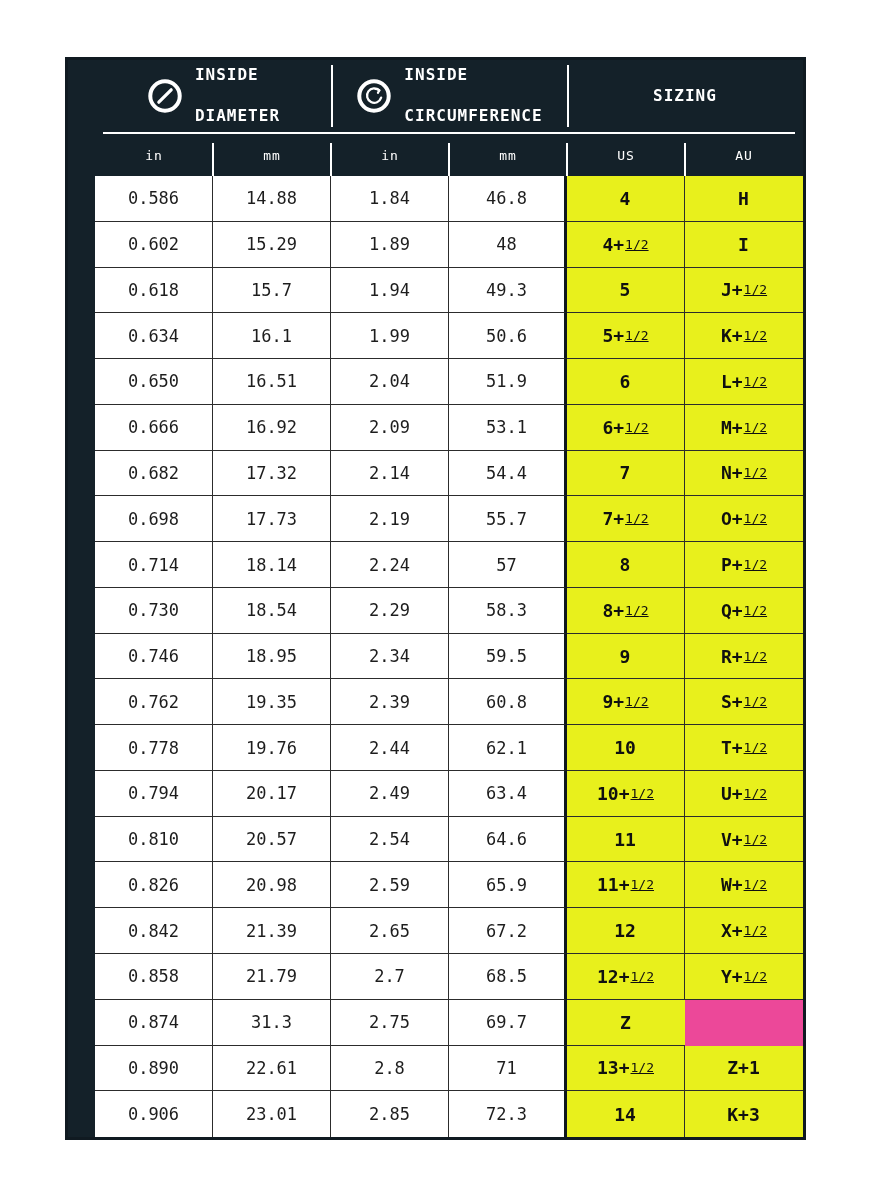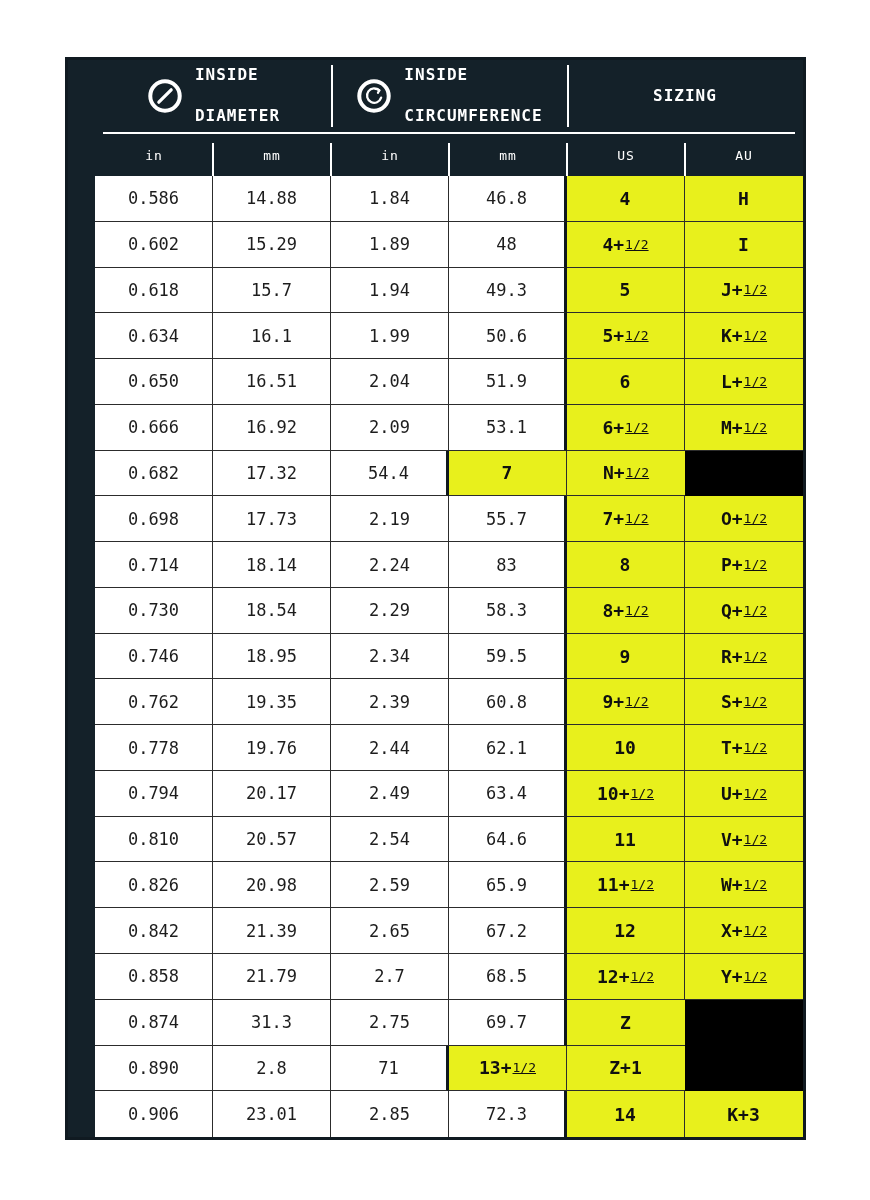--- a/index.html
+++ b/index.html
@@ -53,21 +53,21 @@
     position:relative; display:flex; align-items:center; justify-content:center;
     font-size:13px; letter-spacing:1px;
   }
   .unit-cell:not(:last-child)::after {
     content:""; position:absolute; right:-1px; top:9px; bottom:0;
     width:2px; background:#ffffff;
   }
 
   
   .tbody {
-    flex:1; display:flex; flex-direction:column; background:#000000;
+    flex:1; display:flex; flex-direction:column; background:#ec4899;
   }
   .trow { flex:1; display:grid; grid-template-columns:repeat(6,1fr); }
   .tcell {
     display:flex; align-items:center; justify-content:center;
     font-size:17px; color:#1d1d1d; background:#ffffff;
     border-right:1px solid #2c2c2c;
     border-bottom:1px solid #2c2c2c;
   }
   .tcell.pre-highlight { border-right:3px solid #10181d; }
   .tcell.highlight {
@@ -211,20 +211,21 @@
           </div>
     <div class="tcell highlight">
             <span>M+</span>
             <span class="frac">1/2</span>
           </div>
   </div>
 
   <div class="trow">
     <div class="tcell">0.682</div>
     <div class="tcell">17.32</div>
+    <div class="tcell">2.14</div>
     <div class="tcell pre-highlight">54.4</div>
     <div class="tcell highlight">
             <span>7</span>
             <span class="frac"></span>
           </div>
     <div class="tcell highlight">
             <span>N+</span>
             <span class="frac">1/2</span>
           </div>
   </div>
@@ -241,21 +242,21 @@
     <div class="tcell highlight">
             <span>O+</span>
             <span class="frac">1/2</span>
           </div>
   </div>
 
   <div class="trow">
     <div class="tcell">0.714</div>
     <div class="tcell">18.14</div>
     <div class="tcell">2.24</div>
-    <div class="tcell pre-highlight">83</div>
+    <div class="tcell pre-highlight">57</div>
     <div class="tcell highlight">
             <span>8</span>
             <span class="frac"></span>
           </div>
     <div class="tcell highlight">
             <span>P+</span>
             <span class="frac">1/2</span>
           </div>
   </div>
 
@@ -400,20 +401,21 @@
     <div class="tcell">2.75</div>
     <div class="tcell pre-highlight">69.7</div>
     <div class="tcell highlight">
             <span>Z</span>
             <span class="frac"></span>
           </div>
   </div>
 
   <div class="trow">
     <div class="tcell">0.890</div>
+    <div class="tcell">22.61</div>
     <div class="tcell">2.8</div>
     <div class="tcell pre-highlight">71</div>
     <div class="tcell highlight">
             <span>13+</span>
             <span class="frac">1/2</span>
           </div>
     <div class="tcell highlight">
             <span>Z+1</span>
             <span class="frac"></span>
           </div>

